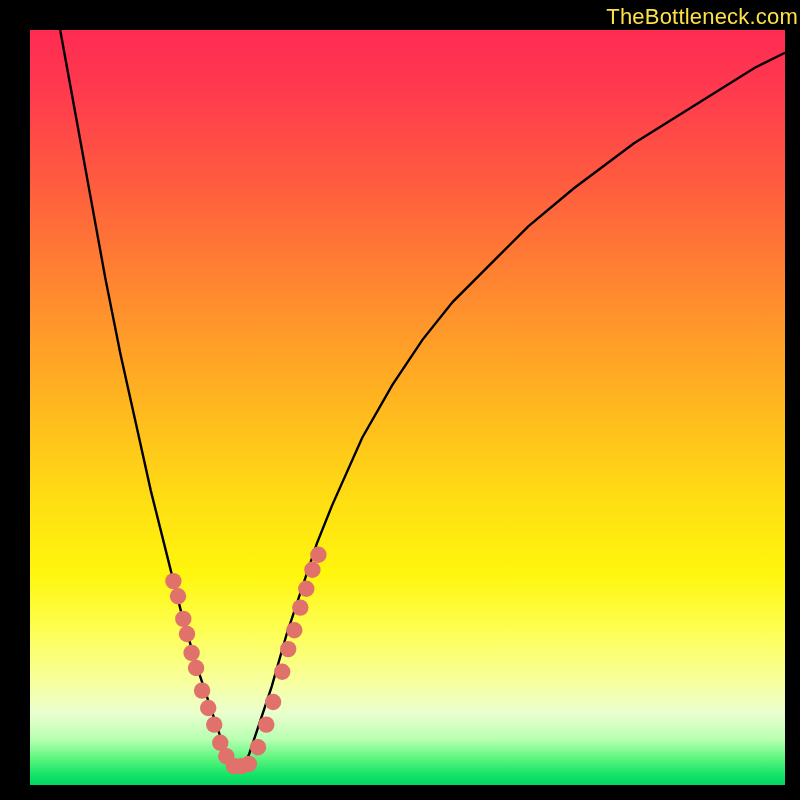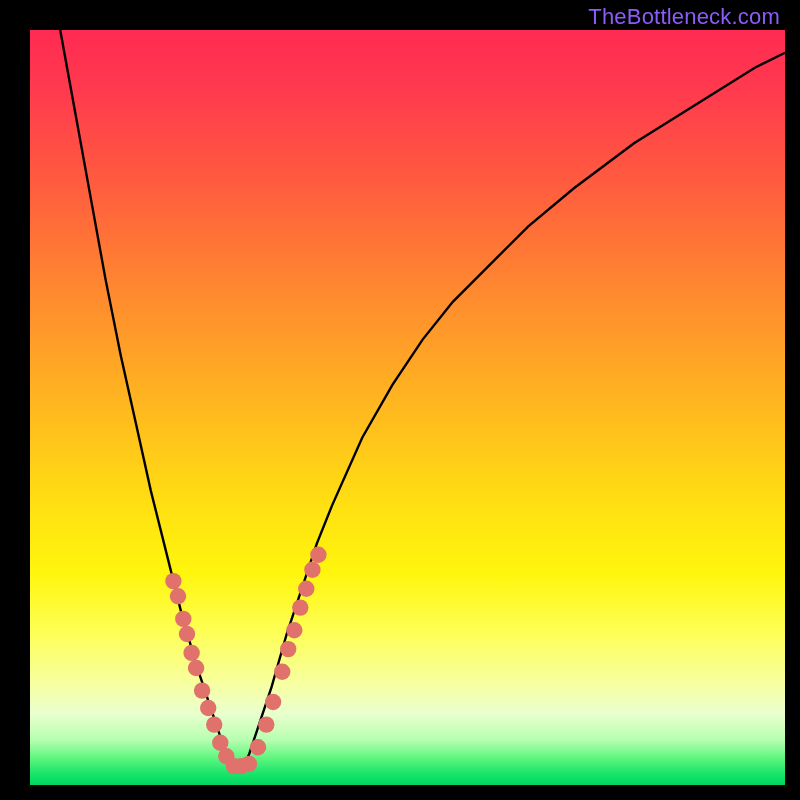--- a/index.html
+++ b/index.html
@@ -12,22 +12,22 @@
     font-family: Arial, Helvetica, sans-serif;
   }
   .frame {
     position: absolute;
     inset: 0;
     background: #000;
   }
   .watermark {
     position: absolute;
     top: 4px;
-    right: 20px;
-    color: #8b5cf6;
+    right: 2px;
+    color: #fde047;
     font-size: 22px;
     font-weight: 500;
     letter-spacing: 0.2px;
     margin-left: 24px;
   }
   svg {
     display: block;
   }
 </style>
 </head>

